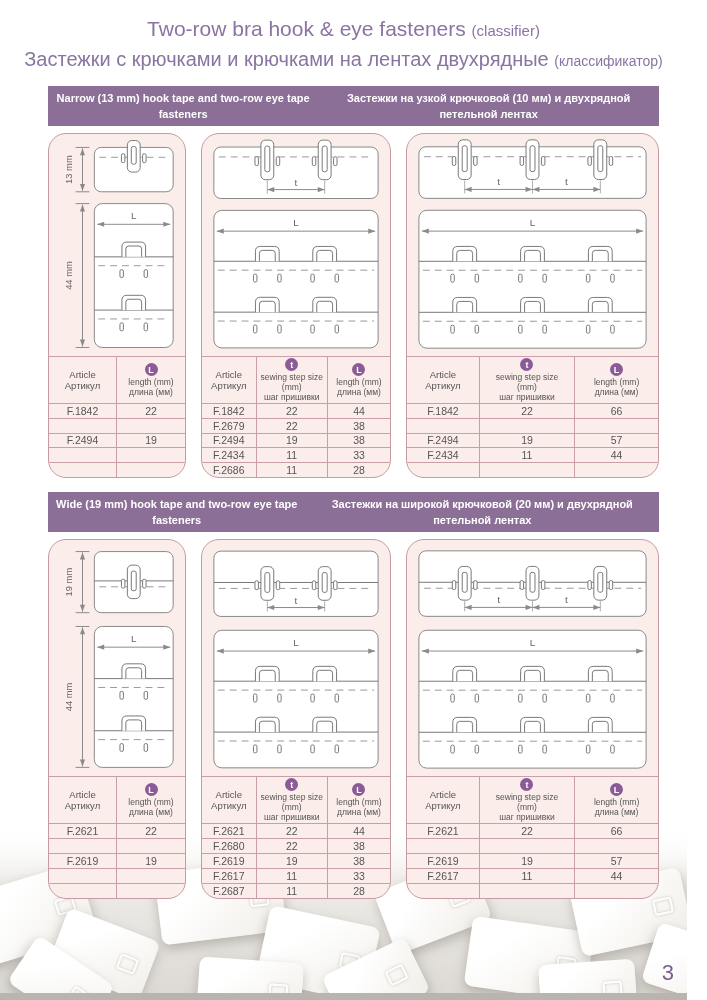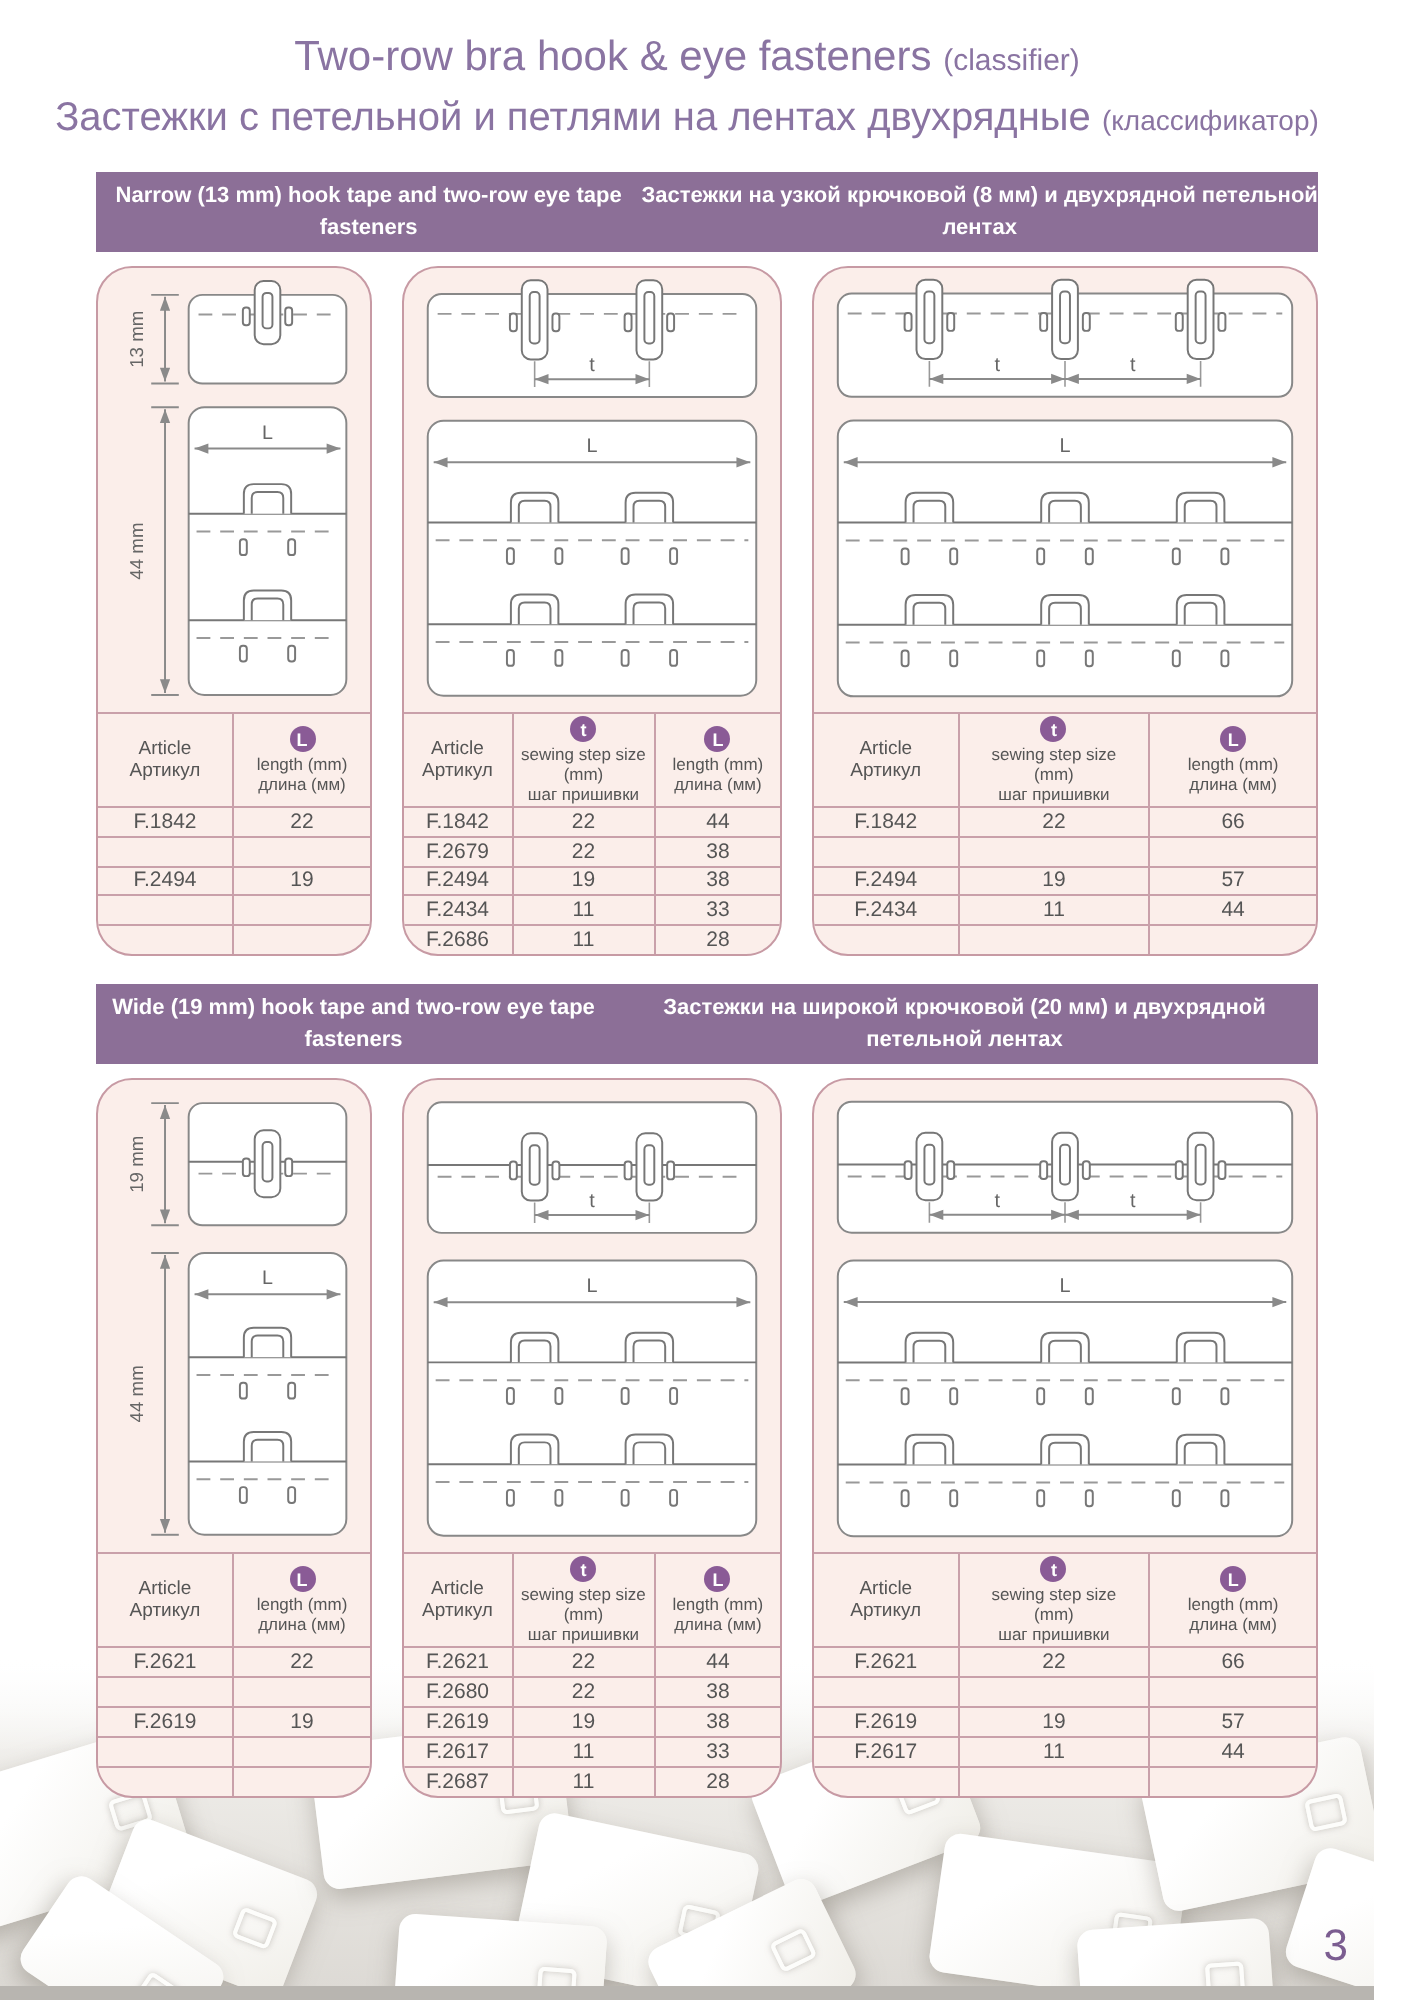--- a/index.html
+++ b/index.html
@@ -41,29 +41,29 @@
 
 <div class="page">
 
   <div class="content">
     <div class="titles">
       <div class="t-en">
         <span>Two-row bra hook &amp; eye fasteners</span>
         <span class="note">(classifier)</span>
       </div>
       <div class="t-ru">
-        <span>Застежки с петельной и петлями на лентах двухрядные</span>
+        <span>Застежки с крючками и крючками на лентах двухрядные</span>
         <span class="note">(классификатор)</span>
       </div>
     </div>
 
     <section class="sec-narrow">
       <div class="band">
         <div>Narrow (13 mm) hook tape and two-row eye tape fasteners</div>
-        <div>Застежки на узкой крючковой (8 мм) и двухрядной петельной лентах</div>
+        <div>Застежки на узкой крючковой (10 мм) и двухрядной петельной лентах</div>
       </div>
       <div class="panels" id="sec0">
           <div class="panel" style="width: 138px; height: 345px;">
             <div class="diag" style="height: 222px;">
               <svg width="138" height="222" viewBox="0 0 138 222">
                 <rect x="46" y="12" width="80" height="45" rx="7" fill="#fff" stroke="#888"></rect>
                 <line x1="51" y1="22" x2="121" y2="22" stroke="#999" stroke-width="1" stroke-dasharray="7,5"></line>
                 <rect x="79.5" y="5" width="13" height="32" rx="4.5" fill="#fff" stroke="#777"></rect>
                 <rect x="83.5" y="11" width="5" height="18" rx="2" fill="#fff" stroke="#777"></rect>
                 <rect x="73.5" y="18.439999999999998" width="3.5" height="9" rx="1.5" fill="#fff" stroke="#777"></rect>

